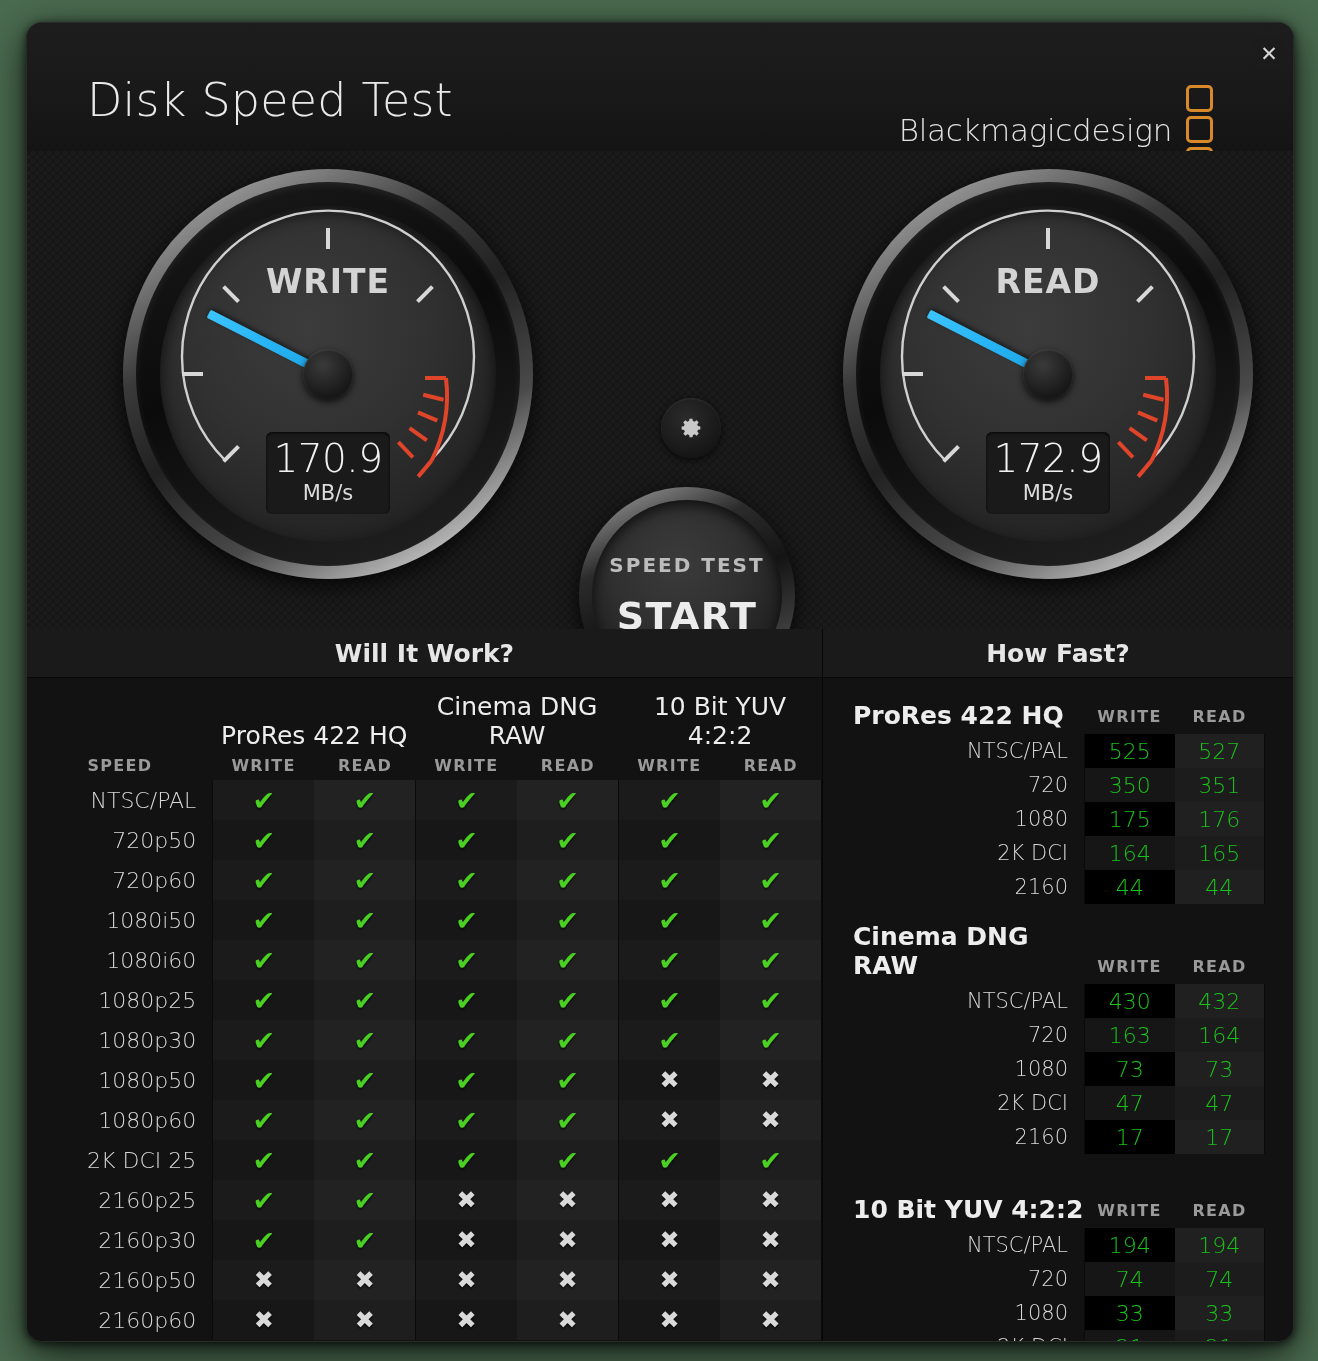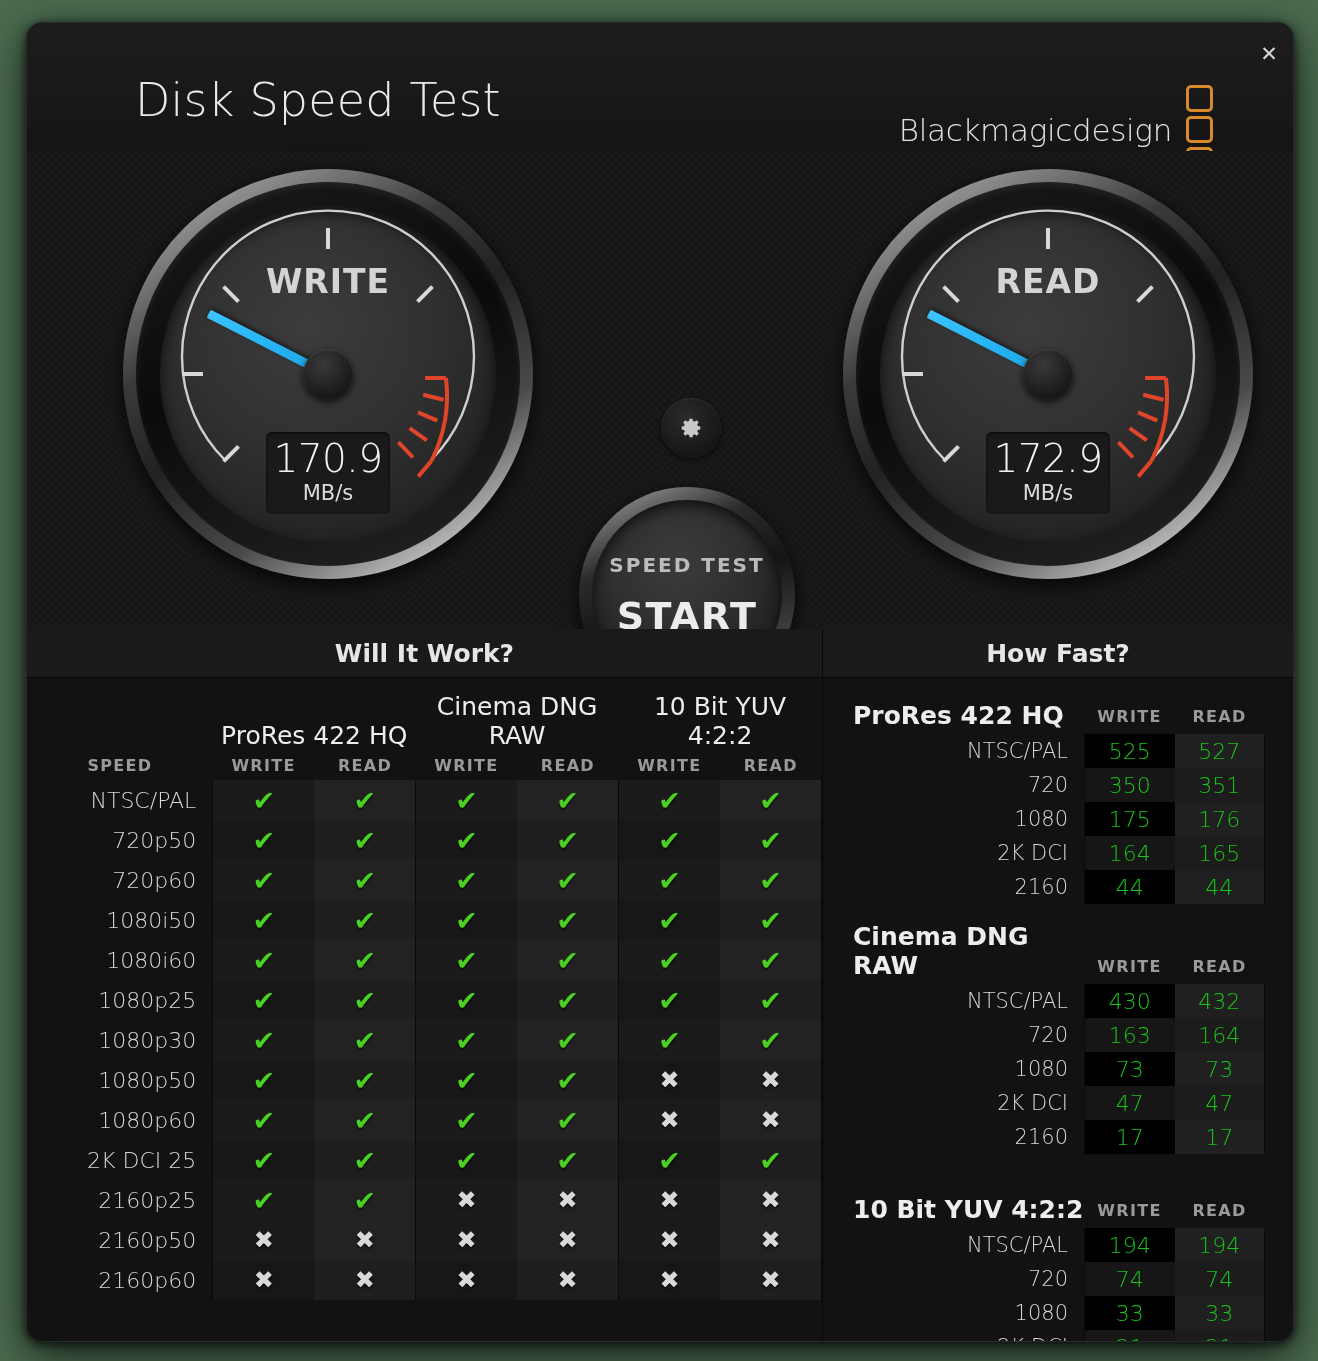--- a/index.html
+++ b/index.html
@@ -36,21 +36,20 @@
   }
   .app-title {
     position: absolute;
     left: 60px; top: 50px;
     font-family: "DejaVu Sans", sans-serif;
     font-size: 46px;
     font-weight: 300;
     color: #e9e9e9;
     letter-spacing: 0.2px;
     white-space: nowrap;
-    margin-left: 48px;
   }
   .brand {
     position: absolute;
     right: 80px; top: 62px;
     display: flex; align-items: center; gap: 14px;
   }
   .brand-text {
     font-family: "DejaVu Sans", sans-serif;
     font-size: 31px;
     font-weight: 300;
@@ -554,20 +553,29 @@
               </tr>
               <tr>
                 <td class="fmt">2160p25</td>
                 <td class="cell sep"><span class="mark-ok">✔</span></td>
                 <td class="cell alt"><span class="mark-ok">✔</span></td>
                 <td class="cell sep"><span class="mark-no">✖</span></td>
                 <td class="cell alt"><span class="mark-no">✖</span></td>
                 <td class="cell sep"><span class="mark-no">✖</span></td>
                 <td class="cell alt last"><span class="mark-no">✖</span></td>
               </tr>
+              <tr class="odd">
+                <td class="fmt">2160p30</td>
+                <td class="cell sep"><span class="mark-ok">✔</span></td>
+                <td class="cell alt"><span class="mark-ok">✔</span></td>
+                <td class="cell sep"><span class="mark-no">✖</span></td>
+                <td class="cell alt"><span class="mark-no">✖</span></td>
+                <td class="cell sep"><span class="mark-no">✖</span></td>
+                <td class="cell alt last"><span class="mark-no">✖</span></td>
+              </tr>
               <tr>
                 <td class="fmt">2160p50</td>
                 <td class="cell sep"><span class="mark-no">✖</span></td>
                 <td class="cell alt"><span class="mark-no">✖</span></td>
                 <td class="cell sep"><span class="mark-no">✖</span></td>
                 <td class="cell alt"><span class="mark-no">✖</span></td>
                 <td class="cell sep"><span class="mark-no">✖</span></td>
                 <td class="cell alt last"><span class="mark-no">✖</span></td>
               </tr>
               <tr class="odd">

